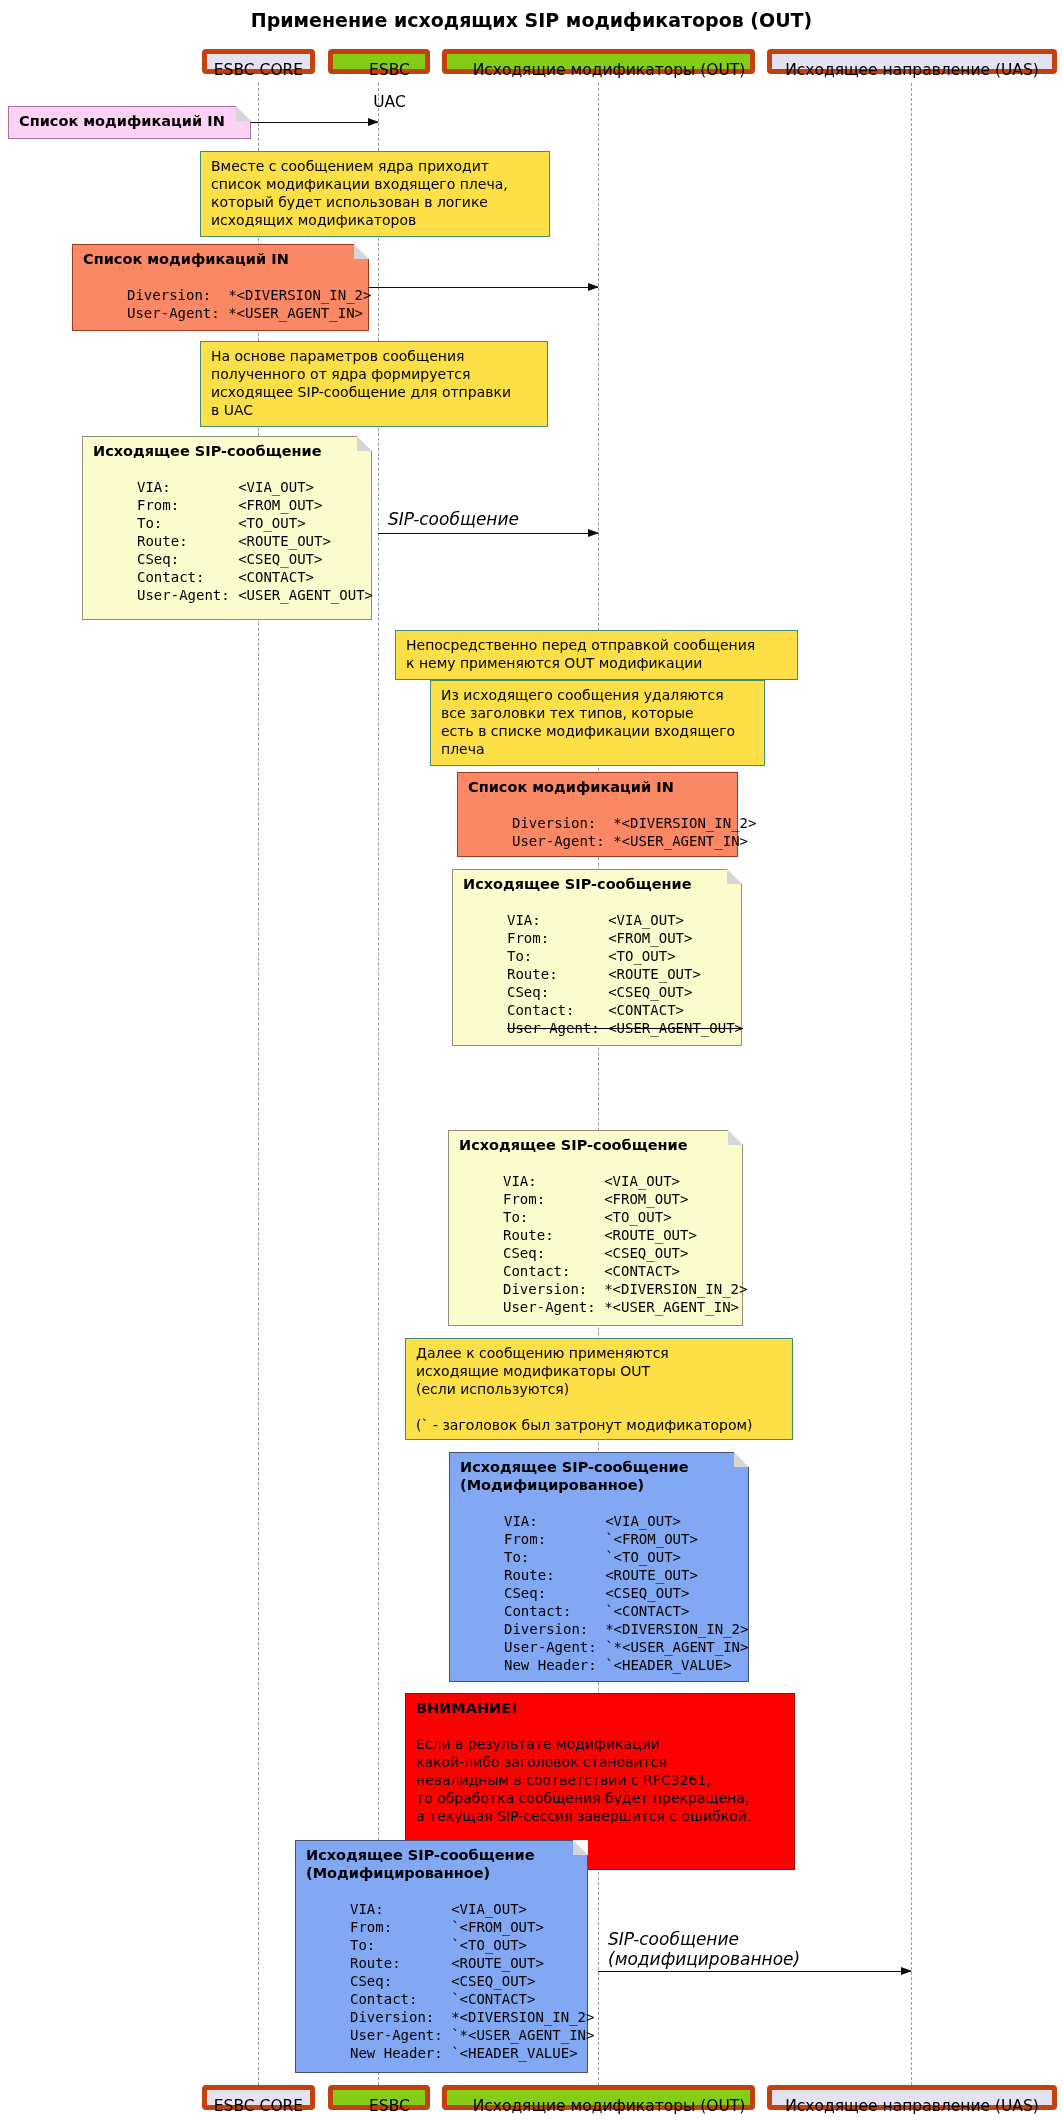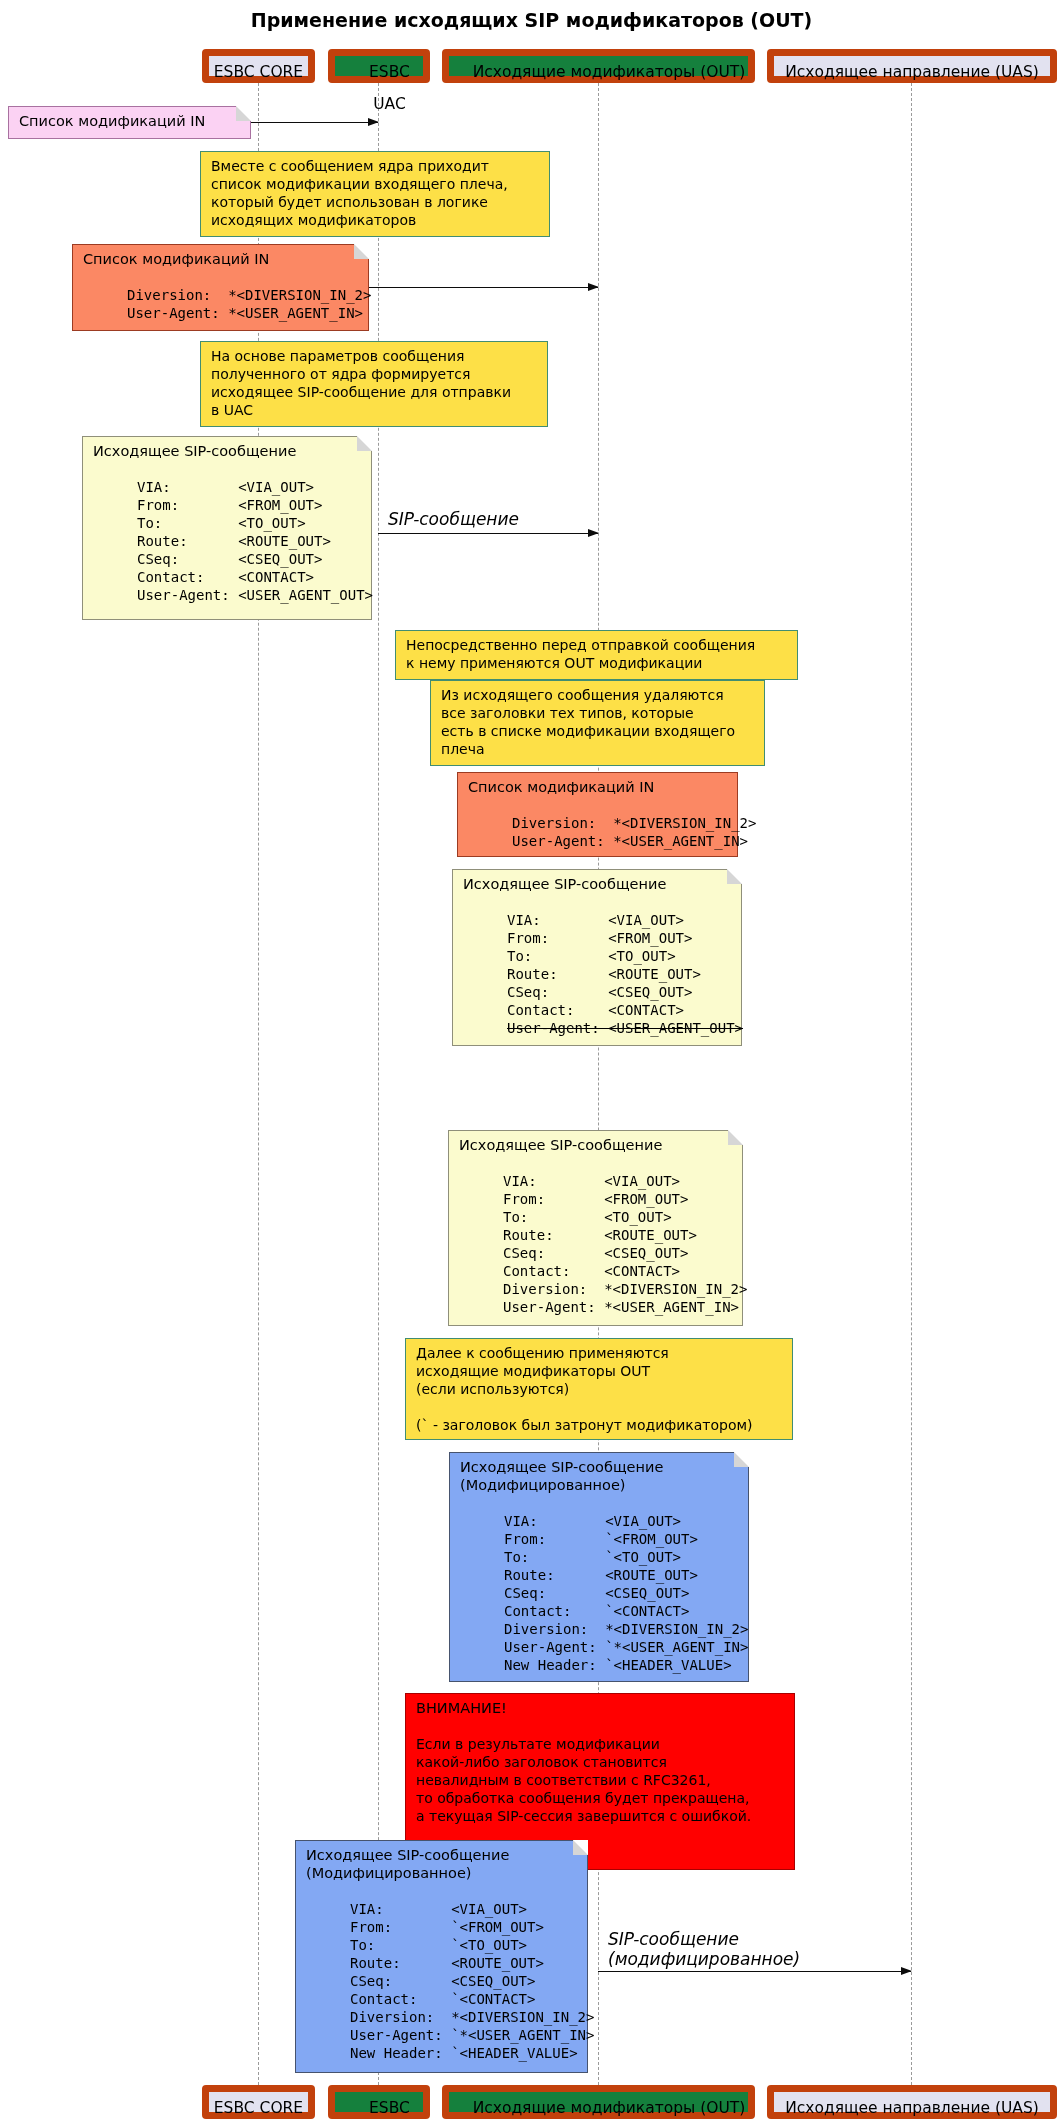--- a/index.html
+++ b/index.html
@@ -1,27 +1,27 @@
 <!DOCTYPE html>
 <html><head>
 <meta charset="utf-8">
 <style>
   html,body{margin:0;padding:0;background:#ffffff;}
   body{font-family:"DejaVu Sans",sans-serif;color:#000;}
   .canvas{position:relative;width:1063px;height:2128px;background:#fff;overflow:hidden;}
   .title{position:absolute;top:8px;left:0;width:1063px;text-align:center;
          font-size:19px;font-weight:bold;line-height:24px;}
-  .participant{position:absolute;height:34px;line-height:32px;text-align:center;
-         font-size:15.5px;border:7px solid #c2410c;border-radius:4px;box-sizing:border-box;}
+  .participant{position:absolute;height:25px;line-height:32px;text-align:center;
+         font-size:15.5px;border:5px solid #c2410c;border-radius:4px;box-sizing:border-box;}
   .p-lav{background:#E2E2F0;}
-  .p-yel{background:#15803d;padding-left:21px;}
+  .p-yel{background:#84cc16;padding-left:21px;}
   .lifeline{position:absolute;top:83px;height:2002px;width:0;border-left:1px dashed #9a9a9a;}
   .note{position:absolute;box-sizing:border-box;border:1px solid rgba(0,0,0,0.55);
         padding:5px 10px;z-index:2;}
-  .note .nt{font-weight:normal;font-size:14.5px;line-height:18px;white-space:pre;}
+  .note .nt{font-weight:bold;font-size:14.5px;line-height:18px;white-space:pre;}
   .note .body{font-size:14px;line-height:18px;}
   .note .body div{white-space:pre;}
   .note .mono{font-family:"DejaVu Sans Mono",monospace;font-size:14px;margin-left:44px;}
   .strike{text-decoration:line-through;}
   .n-green{background:#fde047;border-color:#418D72;}
   .n-orange{background:#FB8864;border-color:#9C3B22;}
   .n-yellow{background:#FBFBCE;border-color:#8F8F7A;}
   .n-blue{background:#83A8F3;border-color:#46536E;}
   .n-pink{background:#FBD2F3;border-color:#A871A0;}
   .n-red{background:#FF0000;border-color:#A80000;}

